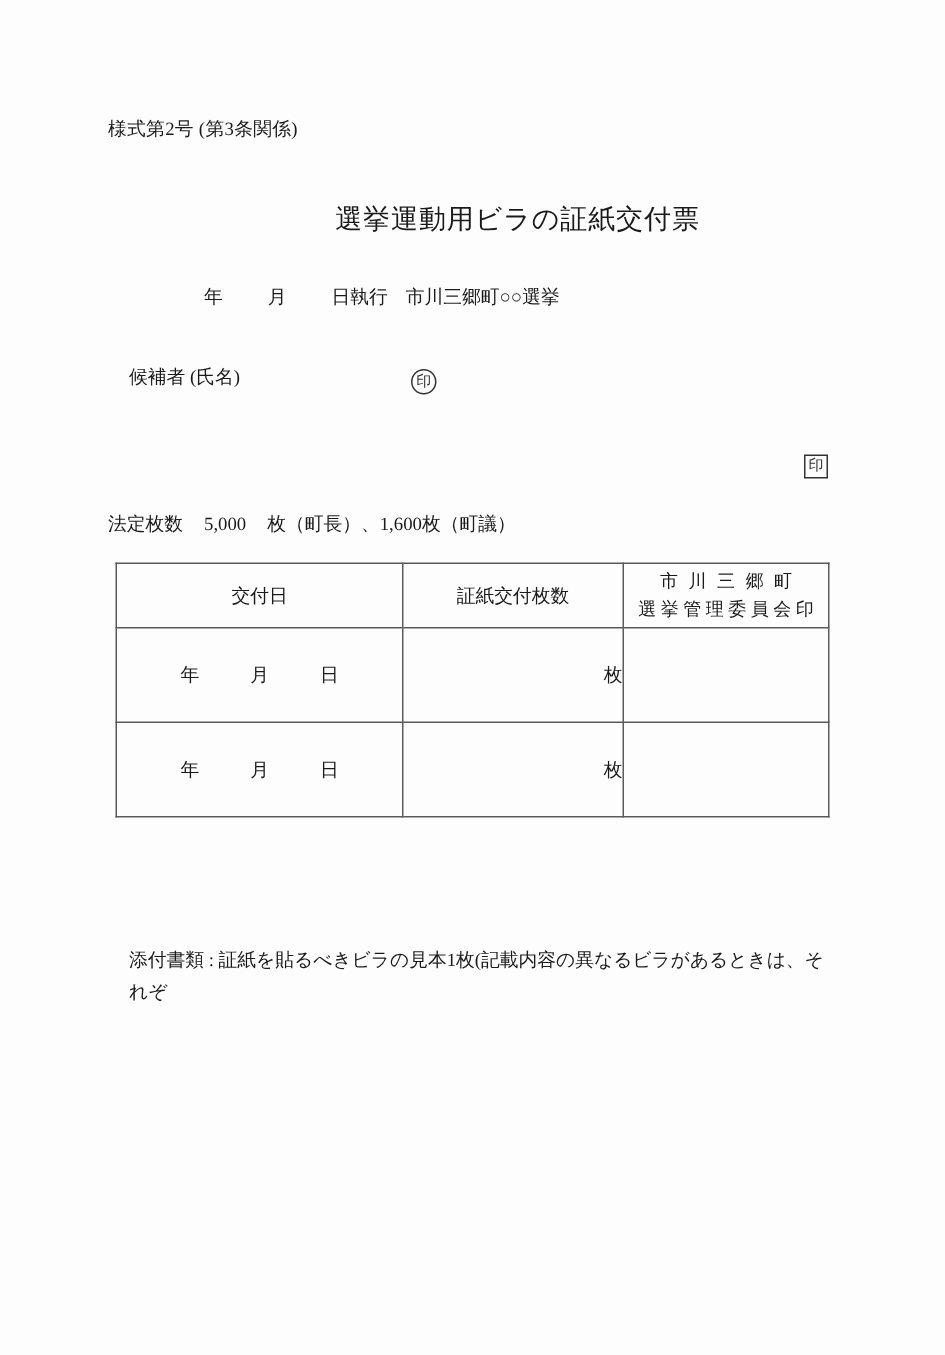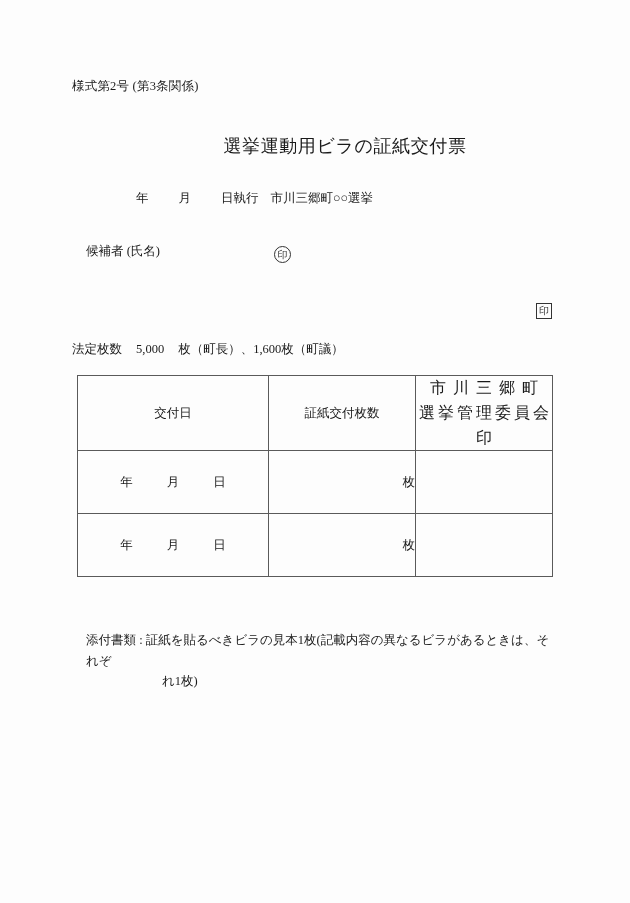--- a/index.html
+++ b/index.html
@@ -138,21 +138,21 @@
   .col-seal  { width: 137px; }
 
   .head-row td { height: 42px; text-align: center; }
 
   .hdr-center {
     text-align: center;
   }
   .hdr-seal {
     text-align: center;
     line-height: 1.55;
-    font-size: 16px;
+    font-size: 12px;
     margin-top: 48px;
   }
   .hdr-seal .ln1 { letter-spacing: 7px; padding-left: 7px; display: block; }
   .hdr-seal .ln2 { letter-spacing: 3px; padding-left: 3px; display: block; }
 
   .body-row td { height: 62px; font-family: Liberation Serif, serif; }
 
   .date-cell {
     text-align: center;
     white-space: nowrap;
@@ -237,16 +237,15 @@
         </td>
         <td class="count-cell">枚</td>
         <td></td>
       </tr>
 
     </tbody>
   </table>
 
   <div class="footnote">
     <span>添付書類 : 証紙を貼るべきビラの見本1枚(記載内容の異なるビラがあるときは、それぞ</span>
-    <span class="cont">れ1枚)</span>
   </div>
 
 </div>
 
 </body></html>

